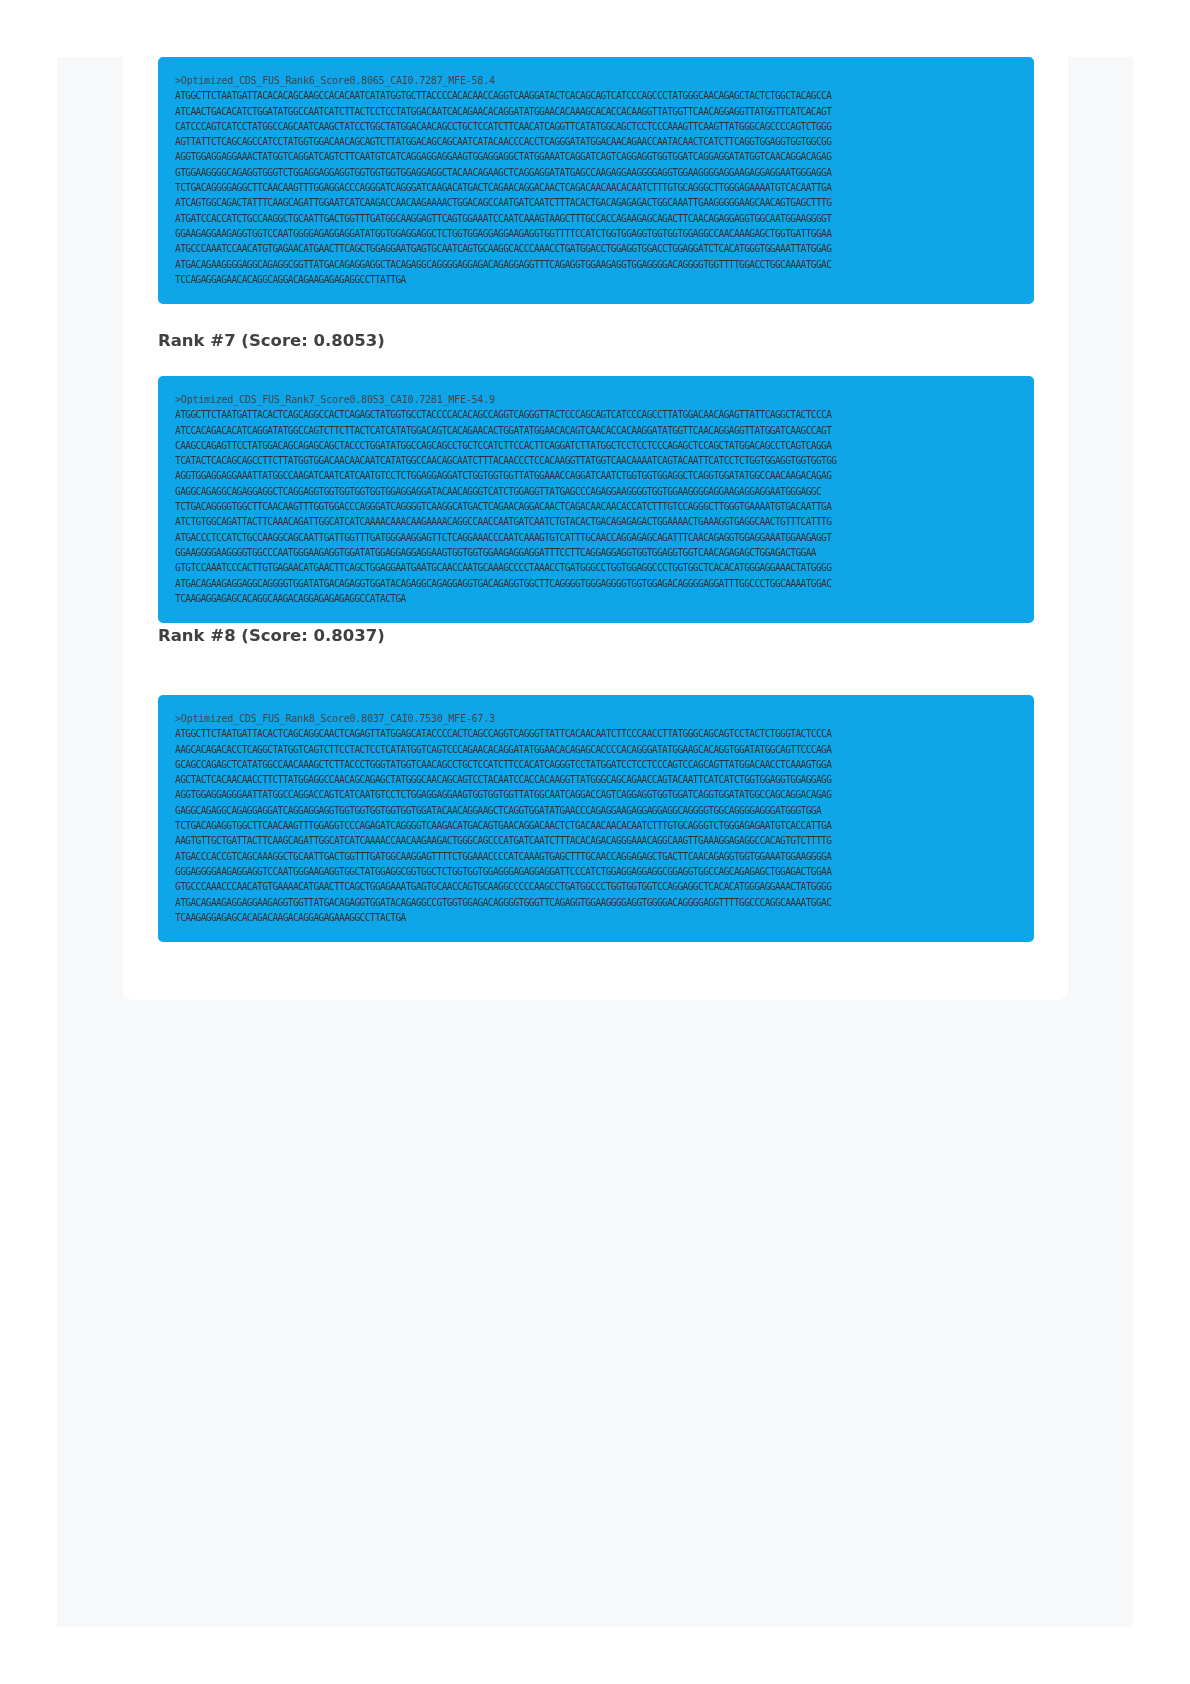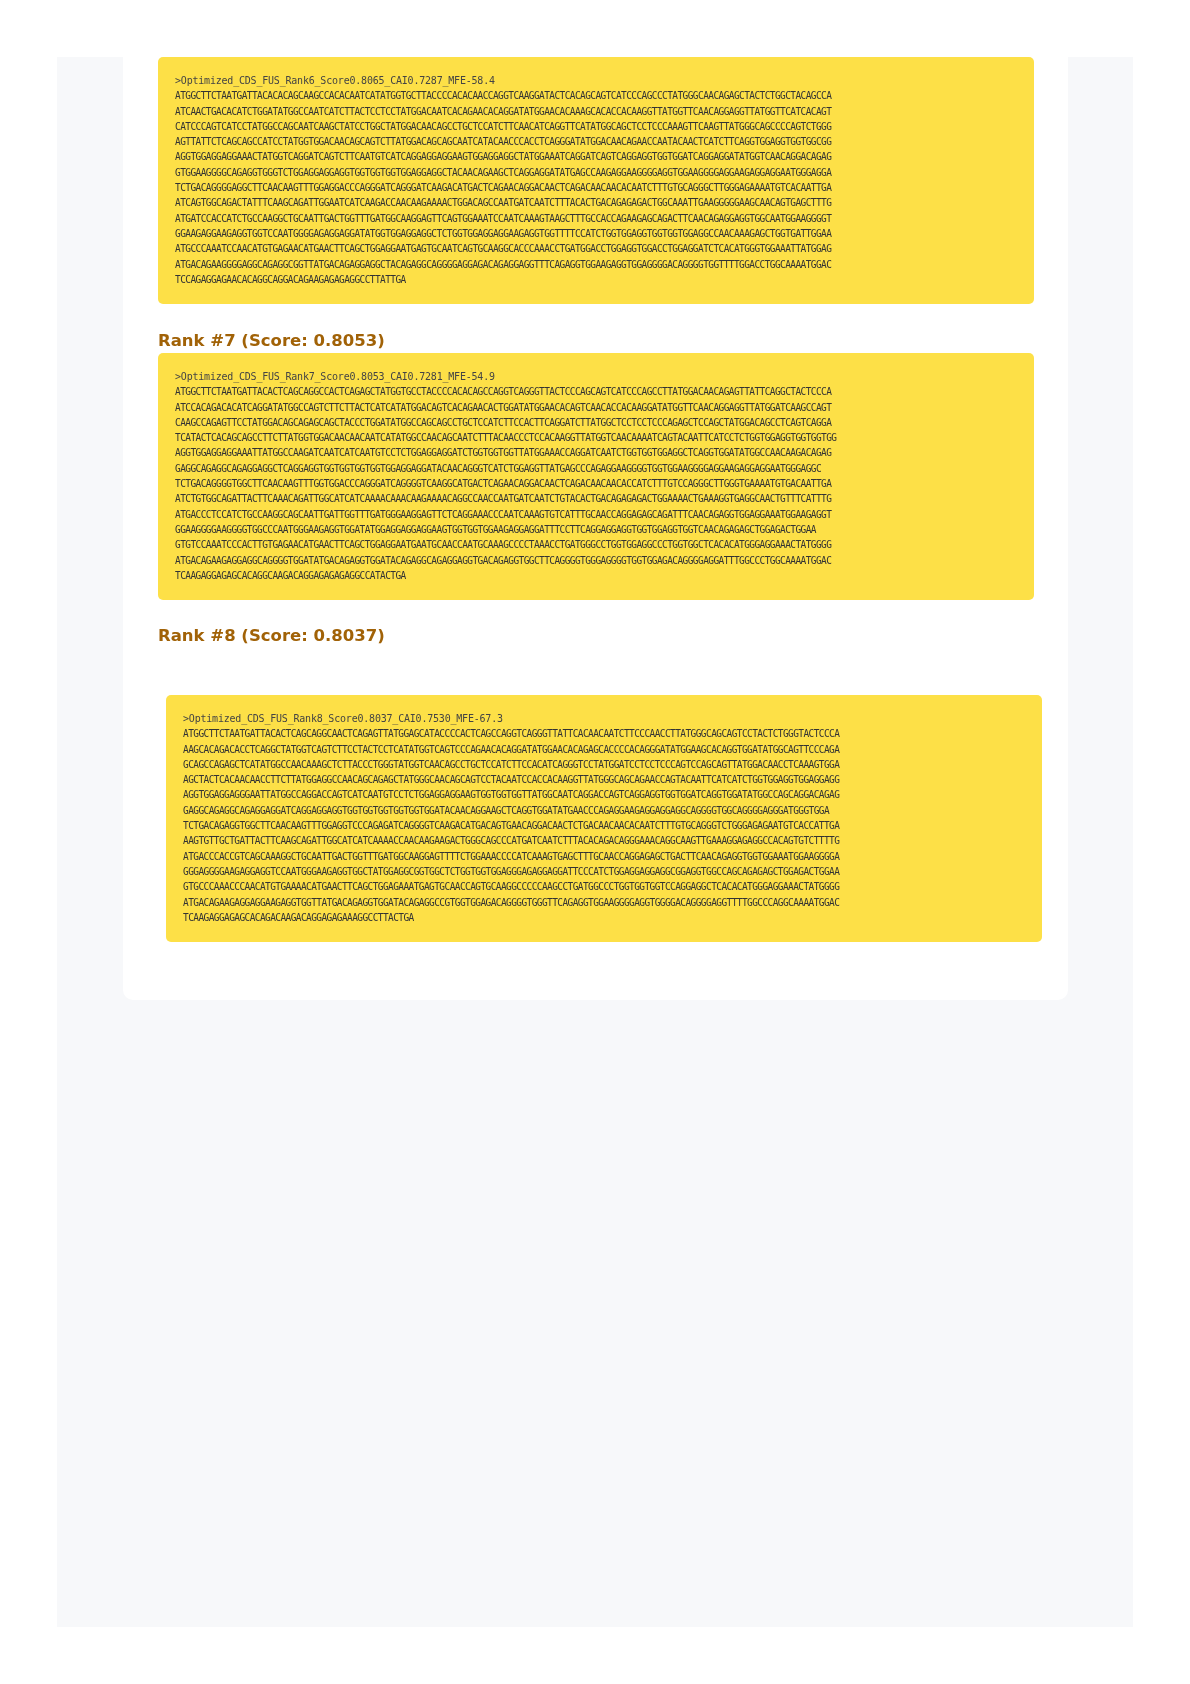--- a/index.html
+++ b/index.html
@@ -1,22 +1,22 @@
 <!DOCTYPE html>
 <html><head>
 <meta charset="utf-8">
 <style>
   html, body { margin:0; padding:0; background:#ffffff; }
   body { width:1190px; height:1684px; position:relative; overflow:hidden; font-family:"DejaVu Sans", sans-serif; }
   .page-bg { position:absolute; left:57px; top:57px; width:1076px; height:1570px; background:#f7f8fa; }
   .card { position:absolute; left:123px; top:57px; width:945px; height:943px; background:#ffffff; border-radius:0 0 10px 10px; }
-  .seq-block { position:absolute; left:158px; width:876px; background:#fde047; border-radius:5px; box-sizing:border-box; padding:16px 17px 0 17px; }
+  .seq-block { position:absolute; left:158px; width:876px; background:#0ea5e9; border-radius:5px; box-sizing:border-box; padding:16px 17px 0 17px; }
   .seq-line { font-family:"DejaVu Sans Mono", monospace; font-size:10.2px; line-height:15.3px; color:#333; white-space:pre; letter-spacing:-0.62px; transform:scaleX(0.93); transform-origin:left; }
   .seq-header { color:#444; letter-spacing:-0.2px; transform:scaleX(0.98); }
-  .rank-title { position:absolute; left:158px; font-family:"DejaVu Sans", sans-serif; font-weight:bold; font-size:16.5px; color:#a16207; }
+  .rank-title { position:absolute; left:158px; font-family:"DejaVu Sans", sans-serif; font-weight:bold; font-size:16.5px; color:#404040; }
 </style>
 </head>
 <body>
 
 <div class="page-bg"></div>
 <div class="card"></div>
 
 <div class="seq-block" style="top:57px; height:247px;">
   <div class="seq-line seq-header">&gt;Optimized_CDS_FUS_Rank6_Score0.8065_CAI0.7287_MFE-58.4</div>
   <div class="seq-line">ATGGCTTCTAATGATTACACACAGCAAGCCACACAATCATATGGTGCTTACCCCACACAACCAGGTCAAGGATACTCACAGCAGTCATCCCAGCCCTATGGGCAACAGAGCTACTCTGGCTACAGCCA</div>
@@ -28,39 +28,39 @@
   <div class="seq-line">TCTGACAGGGGAGGCTTCAACAAGTTTGGAGGACCCAGGGATCAGGGATCAAGACATGACTCAGAACAGGACAACTCAGACAACAACACAATCTTTGTGCAGGGCTTGGGAGAAAATGTCACAATTGA</div>
   <div class="seq-line">ATCAGTGGCAGACTATTTCAAGCAGATTGGAATCATCAAGACCAACAAGAAAACTGGACAGCCAATGATCAATCTTTACACTGACAGAGAGACTGGCAAATTGAAGGGGGAAGCAACAGTGAGCTTTG</div>
   <div class="seq-line">ATGATCCACCATCTGCCAAGGCTGCAATTGACTGGTTTGATGGCAAGGAGTTCAGTGGAAATCCAATCAAAGTAAGCTTTGCCACCAGAAGAGCAGACTTCAACAGAGGAGGTGGCAATGGAAGGGGT</div>
   <div class="seq-line">GGAAGAGGAAGAGGTGGTCCAATGGGGAGAGGAGGATATGGTGGAGGAGGCTCTGGTGGAGGAGGAAGAGGTGGTTTTCCATCTGGTGGAGGTGGTGGTGGAGGCCAACAAAGAGCTGGTGATTGGAA</div>
   <div class="seq-line">ATGCCCAAATCCAACATGTGAGAACATGAACTTCAGCTGGAGGAATGAGTGCAATCAGTGCAAGGCACCCAAACCTGATGGACCTGGAGGTGGACCTGGAGGATCTCACATGGGTGGAAATTATGGAG</div>
   <div class="seq-line">ATGACAGAAGGGGAGGCAGAGGCGGTTATGACAGAGGAGGCTACAGAGGCAGGGGAGGAGACAGAGGAGGTTTCAGAGGTGGAAGAGGTGGAGGGGACAGGGGTGGTTTTGGACCTGGCAAAATGGAC</div>
   <div class="seq-line">TCCAGAGGAGAACACAGGCAGGACAGAAGAGAGAGGCCTTATTGA</div>
 </div>
 
 <div class="rank-title" style="top:331px;">Rank #7 (Score: 0.8053)</div>
-<div class="seq-block" style="top:353px; height:247px;">
+<div class="seq-block" style="top:376px; height:247px;">
   <div class="seq-line seq-header">&gt;Optimized_CDS_FUS_Rank7_Score0.8053_CAI0.7281_MFE-54.9</div>
   <div class="seq-line">ATGGCTTCTAATGATTACACTCAGCAGGCCACTCAGAGCTATGGTGCCTACCCCACACAGCCAGGTCAGGGTTACTCCCAGCAGTCATCCCAGCCTTATGGACAACAGAGTTATTCAGGCTACTCCCA</div>
   <div class="seq-line">ATCCACAGACACATCAGGATATGGCCAGTCTTCTTACTCATCATATGGACAGTCACAGAACACTGGATATGGAACACAGTCAACACCACAAGGATATGGTTCAACAGGAGGTTATGGATCAAGCCAGT</div>
   <div class="seq-line">CAAGCCAGAGTTCCTATGGACAGCAGAGCAGCTACCCTGGATATGGCCAGCAGCCTGCTCCATCTTCCACTTCAGGATCTTATGGCTCCTCCTCCCAGAGCTCCAGCTATGGACAGCCTCAGTCAGGA</div>
   <div class="seq-line">TCATACTCACAGCAGCCTTCTTATGGTGGACAACAACAATCATATGGCCAACAGCAATCTTTACAACCCTCCACAAGGTTATGGTCAACAAAATCAGTACAATTCATCCTCTGGTGGAGGTGGTGGTGG</div>
   <div class="seq-line">AGGTGGAGGAGGAAATTATGGCCAAGATCAATCATCAATGTCCTCTGGAGGAGGATCTGGTGGTGGTTATGGAAACCAGGATCAATCTGGTGGTGGAGGCTCAGGTGGATATGGCCAACAAGACAGAG</div>
   <div class="seq-line">GAGGCAGAGGCAGAGGAGGCTCAGGAGGTGGTGGTGGTGGTGGAGGAGGATACAACAGGGTCATCTGGAGGTTATGAGCCCAGAGGAAGGGGTGGTGGAAGGGGAGGAAGAGGAGGAATGGGAGGC</div>
   <div class="seq-line">TCTGACAGGGGTGGCTTCAACAAGTTTGGTGGACCCAGGGATCAGGGGTCAAGGCATGACTCAGAACAGGACAACTCAGACAACAACACCATCTTTGTCCAGGGCTTGGGTGAAAATGTGACAATTGA</div>
   <div class="seq-line">ATCTGTGGCAGATTACTTCAAACAGATTGGCATCATCAAAACAAACAAGAAAACAGGCCAACCAATGATCAATCTGTACACTGACAGAGAGACTGGAAAACTGAAAGGTGAGGCAACTGTTTCATTTG</div>
   <div class="seq-line">ATGACCCTCCATCTGCCAAGGCAGCAATTGATTGGTTTGATGGGAAGGAGTTCTCAGGAAACCCAATCAAAGTGTCATTTGCAACCAGGAGAGCAGATTTCAACAGAGGTGGAGGAAATGGAAGAGGT</div>
   <div class="seq-line">GGAAGGGGAAGGGGTGGCCCAATGGGAAGAGGTGGATATGGAGGAGGAGGAAGTGGTGGTGGAAGAGGAGGATTTCCTTCAGGAGGAGGTGGTGGAGGTGGTCAACAGAGAGCTGGAGACTGGAA</div>
   <div class="seq-line">GTGTCCAAATCCCACTTGTGAGAACATGAACTTCAGCTGGAGGAATGAATGCAACCAATGCAAAGCCCCTAAACCTGATGGGCCTGGTGGAGGCCCTGGTGGCTCACACATGGGAGGAAACTATGGGG</div>
   <div class="seq-line">ATGACAGAAGAGGAGGCAGGGGTGGATATGACAGAGGTGGATACAGAGGCAGAGGAGGTGACAGAGGTGGCTTCAGGGGTGGGAGGGGTGGTGGAGACAGGGGAGGATTTGGCCCTGGCAAAATGGAC</div>
   <div class="seq-line">TCAAGAGGAGAGCACAGGCAAGACAGGAGAGAGAGGCCATACTGA</div>
 </div>
 
 <div class="rank-title" style="top:626px;">Rank #8 (Score: 0.8037)</div>
-<div class="seq-block" style="top:695px; height:247px;margin-left:8px;">
+<div class="seq-block" style="top:695px; height:247px;">
   <div class="seq-line seq-header">&gt;Optimized_CDS_FUS_Rank8_Score0.8037_CAI0.7530_MFE-67.3</div>
   <div class="seq-line">ATGGCTTCTAATGATTACACTCAGCAGGCAACTCAGAGTTATGGAGCATACCCCACTCAGCCAGGTCAGGGTTATTCACAACAATCTTCCCAACCTTATGGGCAGCAGTCCTACTCTGGGTACTCCCA</div>
   <div class="seq-line">AAGCACAGACACCTCAGGCTATGGTCAGTCTTCCTACTCCTCATATGGTCAGTCCCAGAACACAGGATATGGAACACAGAGCACCCCACAGGGATATGGAAGCACAGGTGGATATGGCAGTTCCCAGA</div>
   <div class="seq-line">GCAGCCAGAGCTCATATGGCCAACAAAGCTCTTACCCTGGGTATGGTCAACAGCCTGCTCCATCTTCCACATCAGGGTCCTATGGATCCTCCTCCCAGTCCAGCAGTTATGGACAACCTCAAAGTGGA</div>
   <div class="seq-line">AGCTACTCACAACAACCTTCTTATGGAGGCCAACAGCAGAGCTATGGGCAACAGCAGTCCTACAATCCACCACAAGGTTATGGGCAGCAGAACCAGTACAATTCATCATCTGGTGGAGGTGGAGGAGG</div>
   <div class="seq-line">AGGTGGAGGAGGGAATTATGGCCAGGACCAGTCATCAATGTCCTCTGGAGGAGGAAGTGGTGGTGGTTATGGCAATCAGGACCAGTCAGGAGGTGGTGGATCAGGTGGATATGGCCAGCAGGACAGAG</div>
   <div class="seq-line">GAGGCAGAGGCAGAGGAGGATCAGGAGGAGGTGGTGGTGGTGGTGGTGGATACAACAGGAAGCTCAGGTGGATATGAACCCAGAGGAAGAGGAGGAGGCAGGGGTGGCAGGGGAGGGATGGGTGGA</div>
   <div class="seq-line">TCTGACAGAGGTGGCTTCAACAAGTTTGGAGGTCCCAGAGATCAGGGGTCAAGACATGACAGTGAACAGGACAACTCTGACAACAACACAATCTTTGTGCAGGGTCTGGGAGAGAATGTCACCATTGA</div>
   <div class="seq-line">AAGTGTTGCTGATTACTTCAAGCAGATTGGCATCATCAAAACCAACAAGAAGACTGGGCAGCCCATGATCAATCTTTACACAGACAGGGAAACAGGCAAGTTGAAAGGAGAGGCCACAGTGTCTTTTG</div>
   <div class="seq-line">ATGACCCACCGTCAGCAAAGGCTGCAATTGACTGGTTTGATGGCAAGGAGTTTTCTGGAAACCCCATCAAAGTGAGCTTTGCAACCAGGAGAGCTGACTTCAACAGAGGTGGTGGAAATGGAAGGGGA</div>

